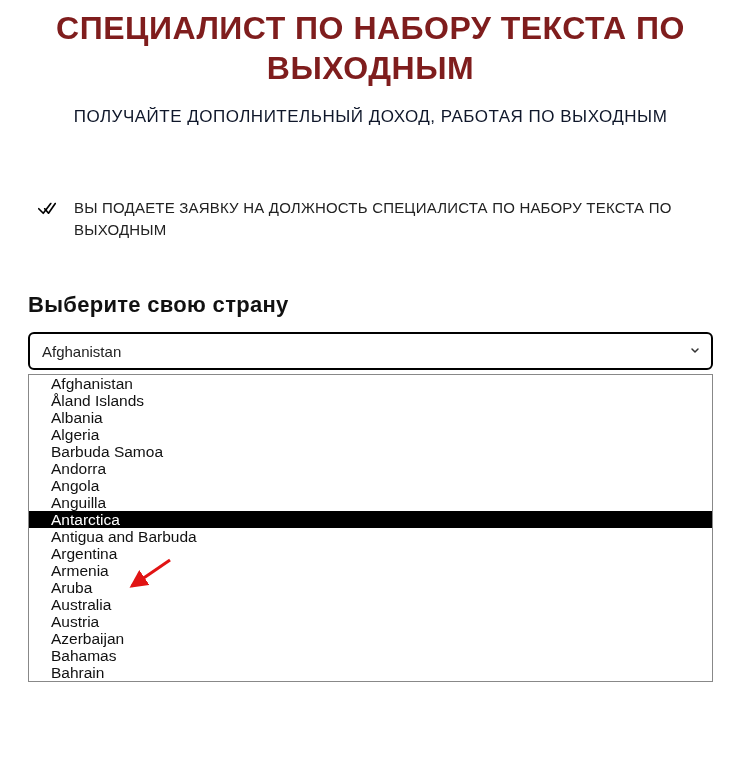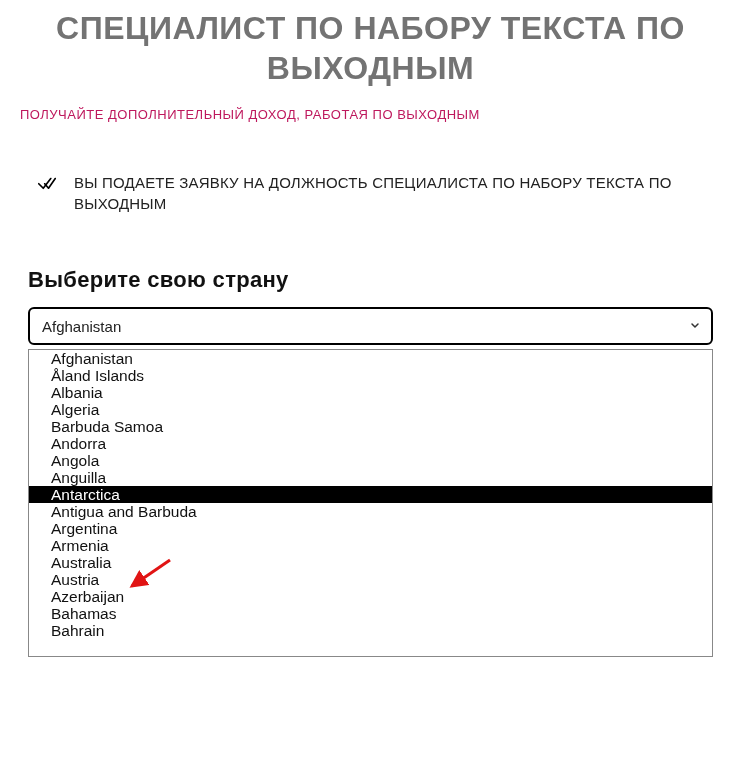--- a/index.html
+++ b/index.html
@@ -1,20 +1,20 @@
 <!DOCTYPE html>
 <html><head>
   <meta charset="utf-8">
   <style>
     * { margin: 0; padding: 0; box-sizing: border-box; }
     body { font-family: Arial, Helvetica, sans-serif; width: 741px; height: 762px; background: #fff; overflow: hidden; position: relative; }
     .page { padding: 0 20px; }
-    .main-title { color: #737373; font-size: 32px; font-weight: 700; text-align: center; letter-spacing: 0.5px; line-height: 1.25; margin-top: 8px; }
-    .sub-title { color: #be185d; font-size: 13px; font-weight: 400; letter-spacing: 0.5px; margin-top: 18px; line-height: 1.35; }
-    .info-block { margin-top: 48px; padding: 0 30px 0 12px; }
+    .main-title { color: #7f1d1d; font-size: 32px; font-weight: 700; text-align: center; letter-spacing: 0.5px; line-height: 1.25; margin-top: 8px; }
+    .sub-title { color: #0f172a; font-size: 17px; font-weight: 400; text-align: center; letter-spacing: 0.5px; margin-top: 18px; line-height: 1.35; }
+    .info-block { margin-top: 68px; padding: 0 30px 0 12px; }
     .info-line { display: flex; align-items: flex-start; margin-bottom: 22px; }
     .info-icon { width: 30px; flex: 0 0 30px; display: flex; justify-content: center; padding-top: 2px; }
     .info-icon svg { width: 18px; height: 18px; }
     .info-text { flex: 1; color: #222; font-size: 15px; letter-spacing: 0.2px; line-height: 1.45; margin-left: 12px; }
     .section-label { font-size: 22px; font-weight: 700; color: #111; margin-top: 52px; margin-left: 8px; letter-spacing: 0.3px; }
     .select-wrapper { position: relative; margin: 14px 8px 0 8px; }
     .select-box { width: 100%; border: 2px solid #000; border-radius: 6px; height: 38px; display: flex; align-items: center; padding: 0 12px; font-size: 15px; color: #222; background: #fff; position: relative; }
     .select-caret { position: absolute; right: 10px; top: 50%; transform: translateY(-50%); }
     .dropdown-panel { position: relative; margin: 4px 8px 0 8px; border: 1px solid #888; background: #fff; max-height: 308px; overflow: hidden; }
     .dropdown-inner { max-height: 308px; overflow-y: auto; }
@@ -67,20 +67,21 @@
         <div class="dropdown-option">Albania</div>
         <div class="dropdown-option">Algeria</div>
         <div class="dropdown-option">Barbuda Samoa</div>
         <div class="dropdown-option">Andorra</div>
         <div class="dropdown-option">Angola</div>
         <div class="dropdown-option">Anguilla</div>
         <div class="dropdown-option highlighted">Antarctica</div>
         <div class="dropdown-option">Antigua and Barbuda</div>
         <div class="dropdown-option">Argentina</div>
         <div class="dropdown-option">Armenia</div>
+        <div class="dropdown-option">Aruba</div>
         <div class="dropdown-option">Australia</div>
         <div class="dropdown-option">Austria</div>
         <div class="dropdown-option">Azerbaijan</div>
         <div class="dropdown-option">Bahamas</div>
         <div class="dropdown-option">Bahrain</div>
         <div class="dropdown-option">&nbsp;</div>
       </div>
   </div>
 </div>
 

